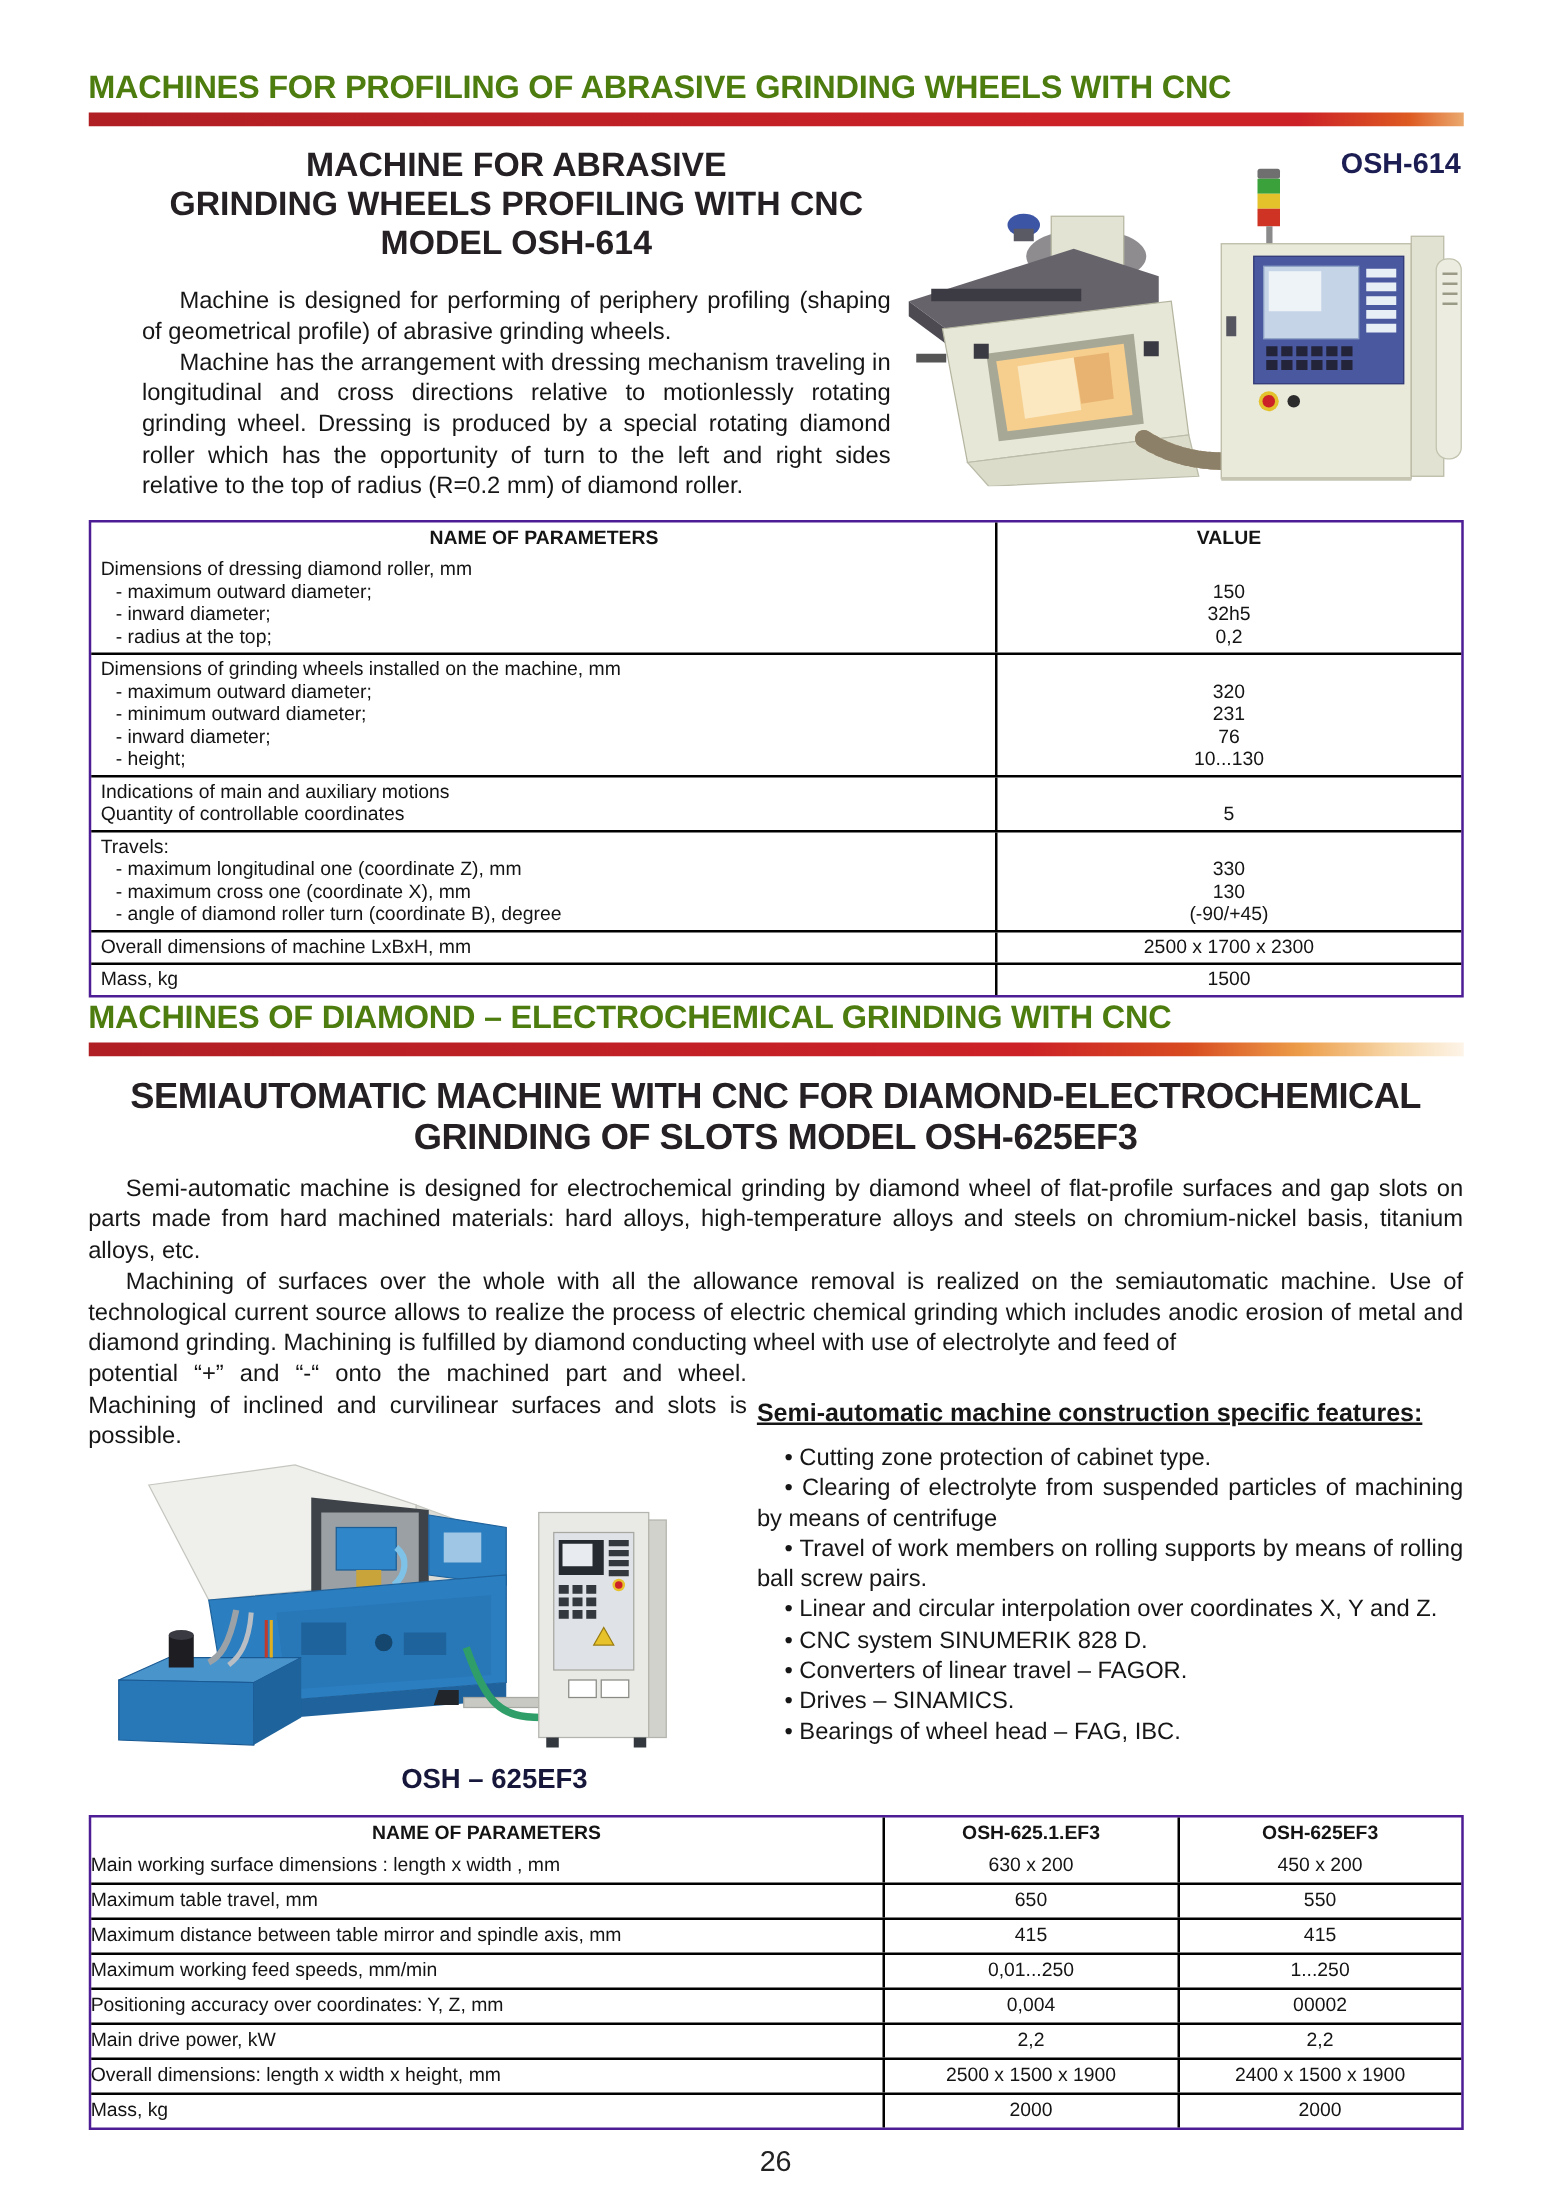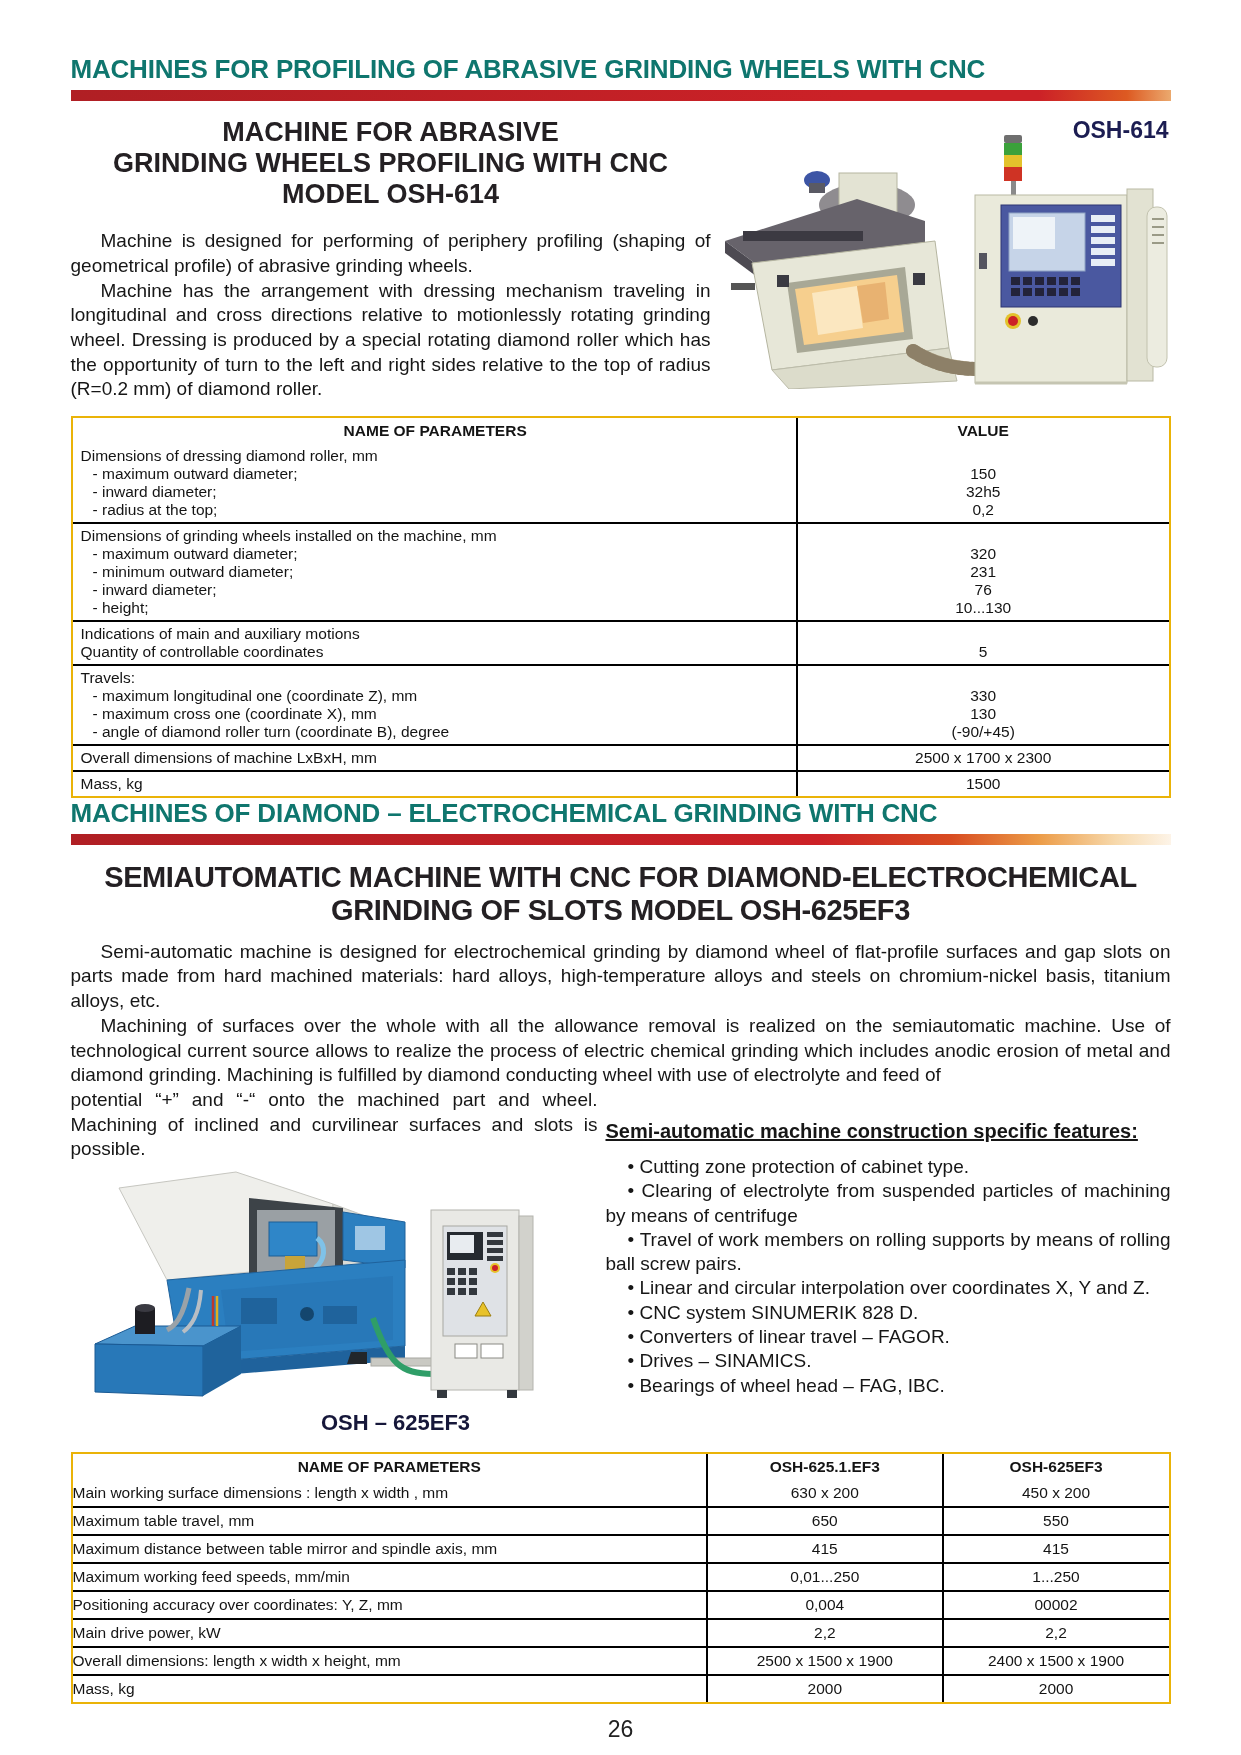--- a/index.html
+++ b/index.html
@@ -4,35 +4,35 @@
 <style>
   * { box-sizing: border-box; }
   html,body { margin:0; padding:0; }
   body {
     width:1241px; height:1755px; background:#ffffff; overflow:hidden;
     font-family:"Liberation Sans", sans-serif; color:#111;
   }
   .content { width:1100px; margin:0 auto; padding-top:54px; position:relative; }
 
   h1.sechead {
-    margin:0; font-size:26px; font-weight:bold; color:#0f766e; letter-spacing:-0.2px;
+    margin:0; font-size:26px; font-weight:bold; color:#4d7c0f; letter-spacing:-0.2px;
   }
   .redbar { height:11px; margin-top:5px; }
   .bar1 { background:linear-gradient(90deg,#b01f24 0%,#cc2127 72%,#cc2127 88%,#dd5a22 96%,#eba96e 100%); }
   .bar2 { background:linear-gradient(90deg,#b01f24 0%,#cc2127 68%,#d84c21 80%,#ec9c48 88%,#f7d9ac 95%,#fdf4e8 100%); }
 
   .s1-top { display:flex; margin-top:12px; }
-  .s1-left { width:640px; }
+  .s1-left { width:640px;margin-left:43px; }
   .s1-right { width:460px; position:relative; }
   .title1 { margin:4px 0 20px 0; font-size:27px; line-height:1.14; font-weight:bold; color:#242023; text-align:center; }
   .body { font-size:19px; line-height:1.30; text-align:justify; margin:0; color:#161616; }
   .ind { text-indent:30px; }
   .photo-label { position:absolute; top:4px; right:2px; font-size:23px; font-weight:bold; color:#1c1d52; z-index:2; }
 
-  .dtable { border:2px solid #eab308; font-size:15.5px; color:#141414; }
+  .dtable { border:2px solid #4c1d95; font-size:15.5px; color:#141414; }
   .t1 { margin-top:14px; }
   .trow { display:flex; border-top:2px solid #000; }
   .trow:first-child { border-top:none; }
   .thead { font-weight:bold; }
   .thead .tcell { justify-content:center; text-align:center; padding:4px 4px; }
   .tcell { padding:3px 0; display:flex; flex-direction:column; }
   .t1 .tparam { width:66%; padding-left:8px; padding-right:6px; }
   .t1 .tval  { width:34%; border-left:2px solid #000; text-align:center; }
   .tline { line-height:18px; min-height:18px; }
   .tline.indsub { padding-left:12px; }

